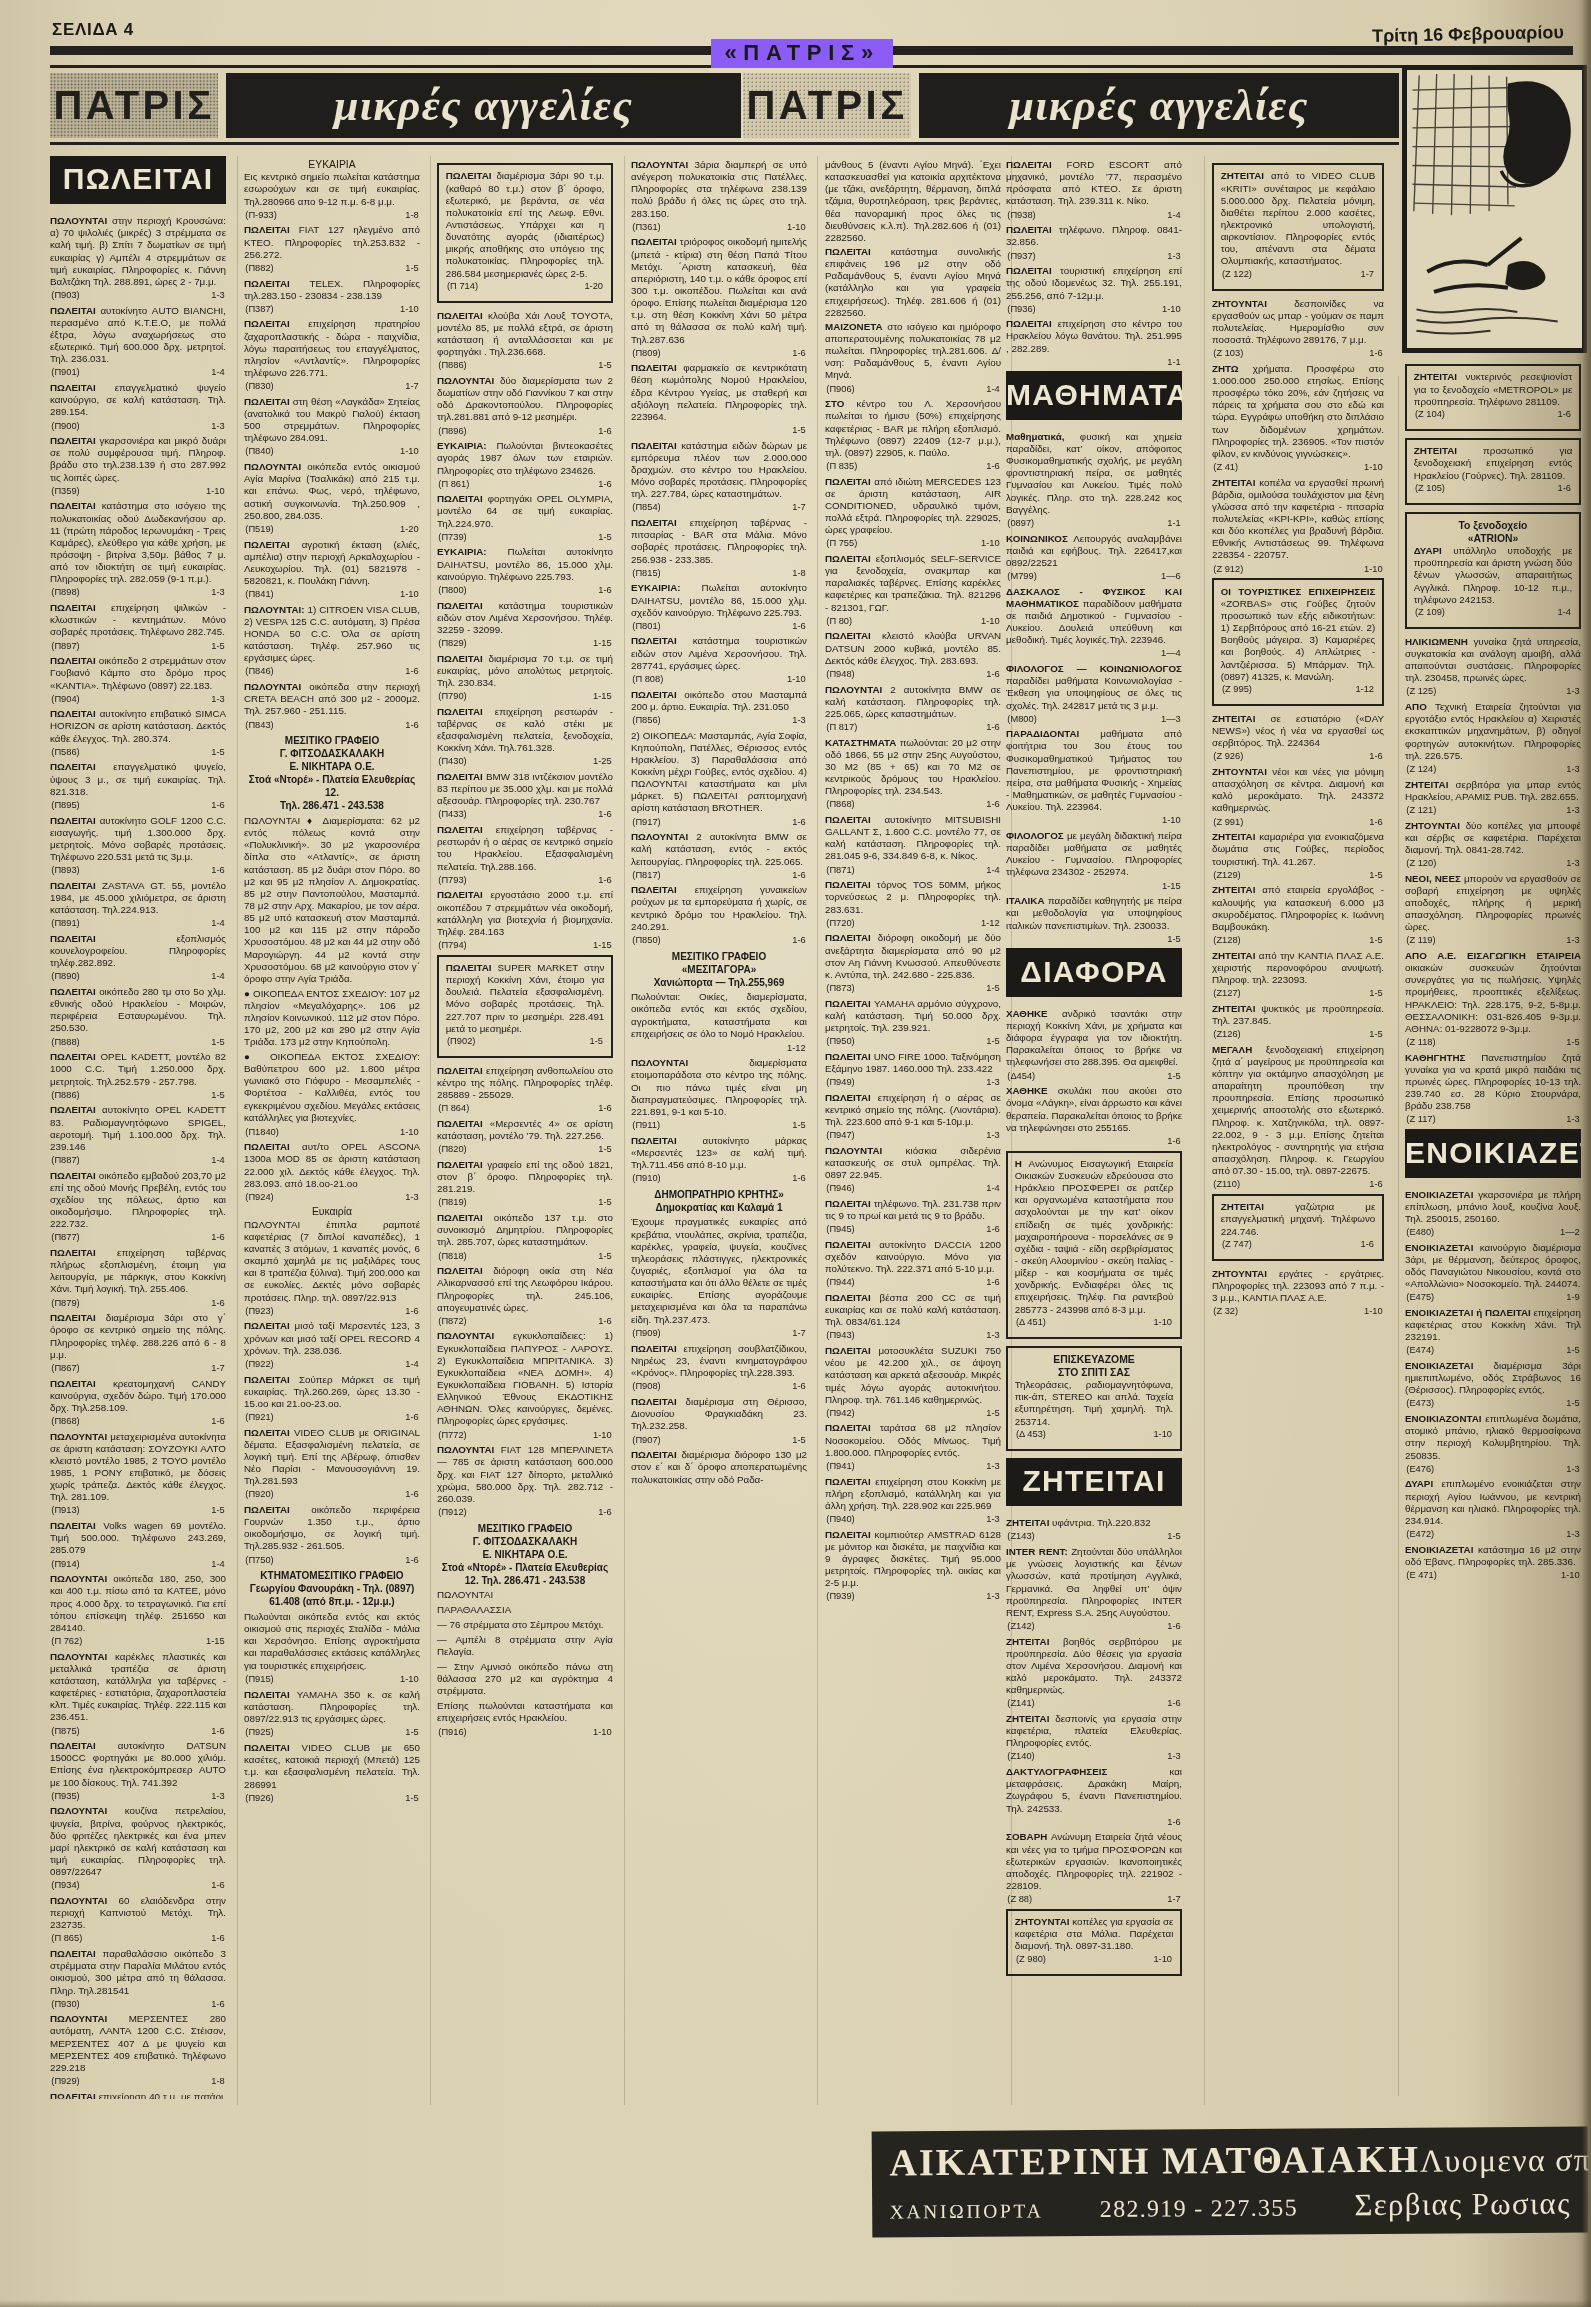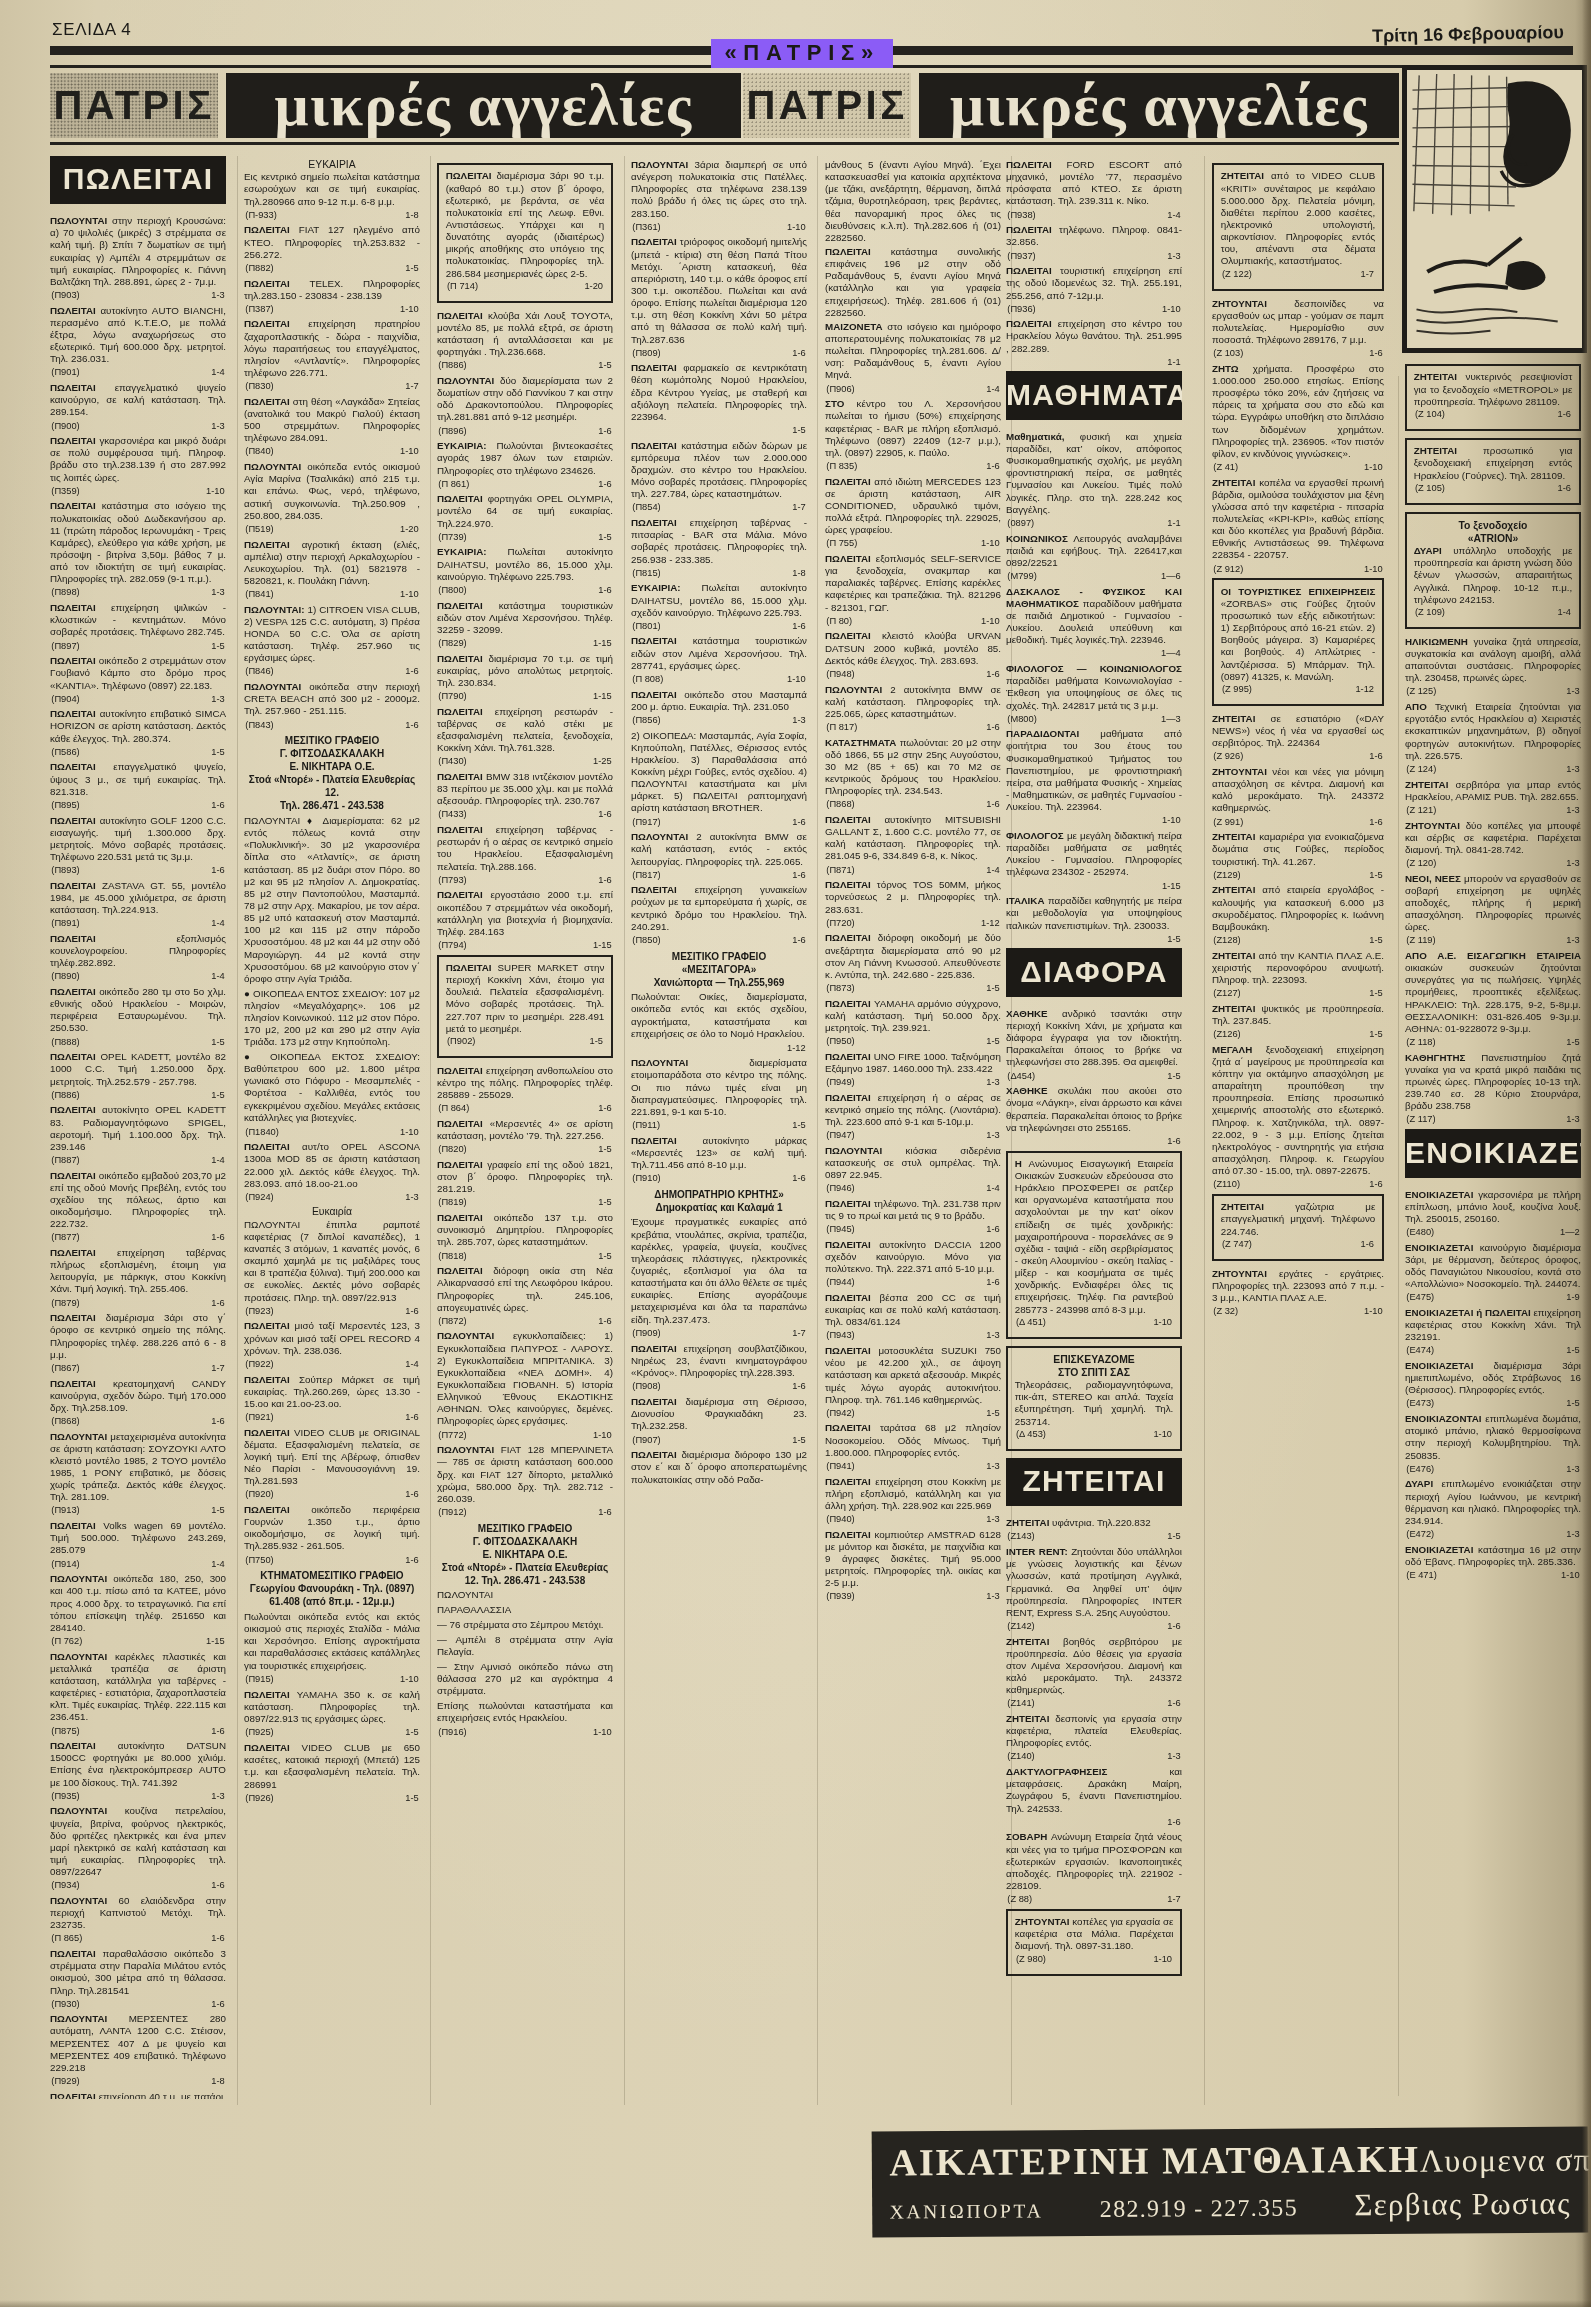--- a/index.html
+++ b/index.html
@@ -5,21 +5,21 @@
   html,body{margin:0;padding:0;}
   body{
     width:1591px;height:2307px;position:relative;overflow:hidden;
     background:
       radial-gradient(ellipse at 45% 30%, rgba(255,252,238,.25), rgba(0,0,0,0) 60%),
       linear-gradient(90deg,#cfc4a5 0%,#d9cfb1 6%,#ddd3b6 50%,#d7ccac 92%,#b4a888 99%,#8e8266 100%),
       #d7ccae;
     font-family:"Liberation Sans",sans-serif;color:#1b1a17;
   }
   
-  .page-label{position:absolute;left:52px;top:20px;font-size:17px;font-weight:normal;letter-spacing:0.7px;}
+  .page-label{position:absolute;left:52px;top:20px;font-size:17px;font-weight:bold;letter-spacing:0.7px;}
   .date-label{position:absolute;right:27px;top:24px;font-size:18px;font-weight:bold;transform:rotate(-1.2deg);}
   .rule-thick{position:absolute;left:50px;width:1523px;top:46px;height:8.7px;background:#24221e;}
   .rule-thin{position:absolute;left:50px;width:1523px;top:65px;height:2.7px;background:#24221e;}
   .center-title{
     position:absolute;left:711px;top:39px;padding:1.3px 13.4px;background:#8b5cf6;
     font-size:22px;font-weight:bold;letter-spacing:6.7px;z-index:3;
   }
   
   .masthead{position:absolute;top:73px;height:65px;display:flex;gap:8px;}
   .mh-left{left:50px;width:691px;}
@@ -29,21 +29,21 @@
     background:
       radial-gradient(circle at 1.3px 1.3px, rgba(40,38,30,.55) 0.7px, rgba(0,0,0,0) 1.1px) 0 0/3.4px 3.4px,
       #bdb398;
     font-weight:bold;font-size:40px;letter-spacing:3.4px;color:#21201c;
   }
   .mh-right .patris-box{background:
       radial-gradient(circle at 1.3px 1.3px, rgba(40,38,30,.35) 0.7px, rgba(0,0,0,0) 1.1px) 0 0/4px 4px,
       #d2c8ab;}
   .mh-bar{
     flex:1 1 auto;height:65px;background:#201e1a;display:flex;align-items:center;justify-content:center;
-    color:#e9e2cd;font-family:"Liberation Serif",serif;font-weight:bold;font-size:60px;
+    color:#e9e2cd;font-family:"Liberation Serif",serif;font-style:italic;font-weight:bold;font-size:44px;
     letter-spacing:1.3px;
   }
   .rule-under-mh{position:absolute;left:50px;width:1349px;top:142px;height:2.7px;background:#24221e;}
   
   .cartoon{
     position:absolute;left:1402px;top:65px;width:185px;height:288px;
     border:5.4px solid #1f1d19;background:#ded4b7;box-sizing:border-box;
   }
   
   .col{position:absolute;top:159px;width:176px;height:1946px;overflow:hidden;}

